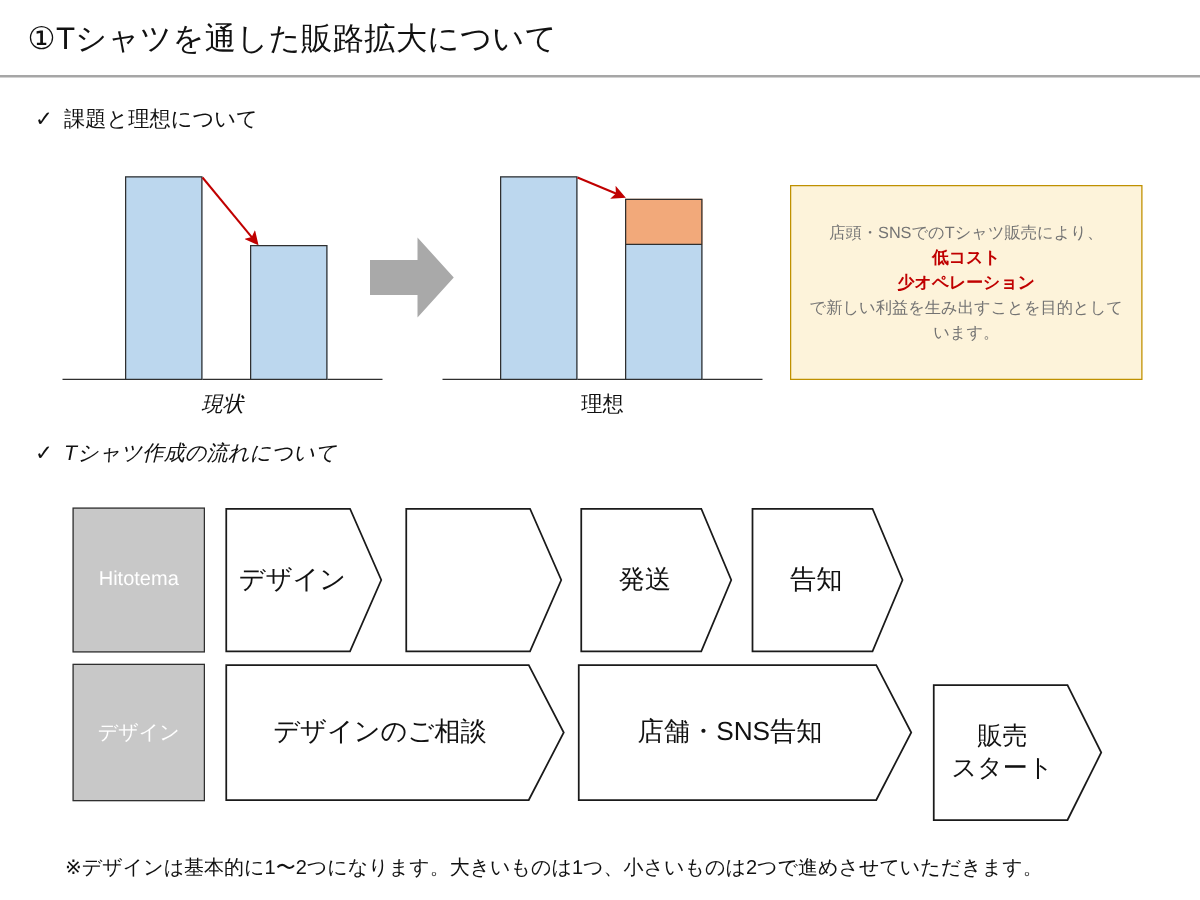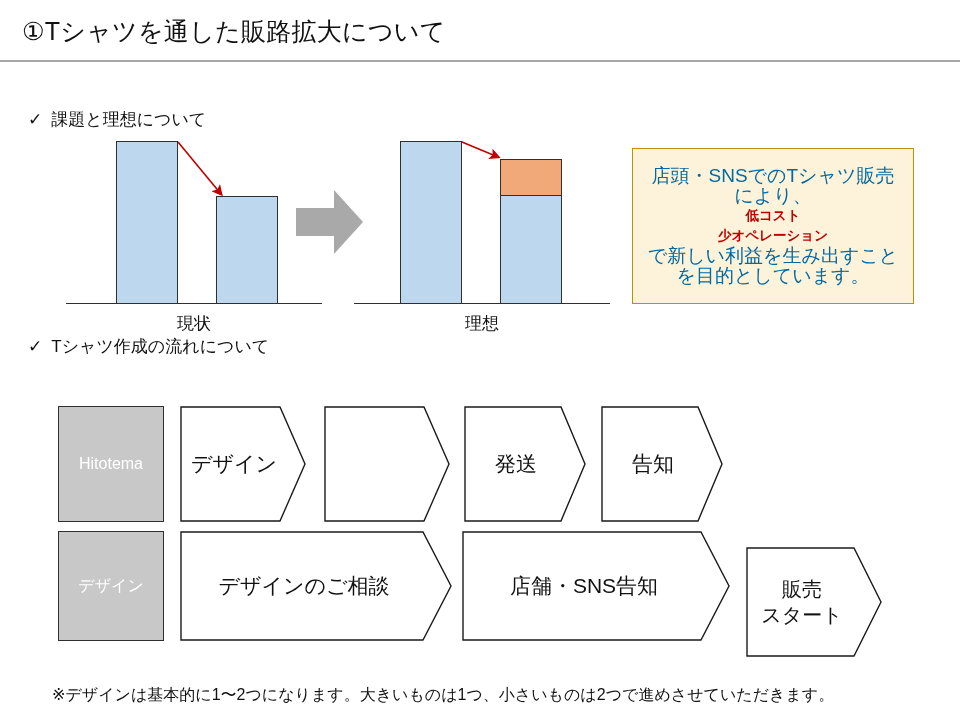--- a/index.html
+++ b/index.html
@@ -52,30 +52,30 @@
     line-height: 22px;
     color: #111111;
     white-space: nowrap;
   }
   .section-heading .check {
     display: inline-block;
     margin-right: 9px;
     font-size: 17px;
     font-weight: 700;
   }
-  #heading-1 { left: 28px; top: 85px; margin-top: 24px; }
-  #heading-2 { left: 28px; top: 336px; }
+  #heading-1 { left: 28px; top: 85px; }
+  #heading-2 { left: 28px; top: 352px; font-style: italic; }
 
   
   .chart {
     position: absolute;
     top: 140px;
     height: 195px;
   }
-  #chart-current { left: 60px; width: 268px; }
+  #chart-current { left: 44px; width: 268px; font-style: italic; }
   #chart-ideal   { left: 348px; width: 268px; }
 
   .axis-line {
     position: absolute;
     left: 6px;
     bottom: 31px;
     width: 256px;
     height: 0;
     border-top: 1.6px solid #2f2f2f;
   }
@@ -142,24 +142,24 @@
     background: #fdf3da;
     border: 1.6px solid #bf9000;
     display: flex;
     flex-direction: column;
     align-items: center;
     justify-content: center;
     padding: 6px 12px;
   }
   .callout p {
     margin: 0;
-    font-size: 19px;
+    font-size: 13px;
     line-height: 20px;
     text-align: center;
-    color: #0369a1;
+    color: #737373;
   }
   .callout .em {
     color: #c00000;
     font-weight: 700;
     font-size: 13.5px;
     line-height: 20px;
   }
 
   
   .flow-row {

